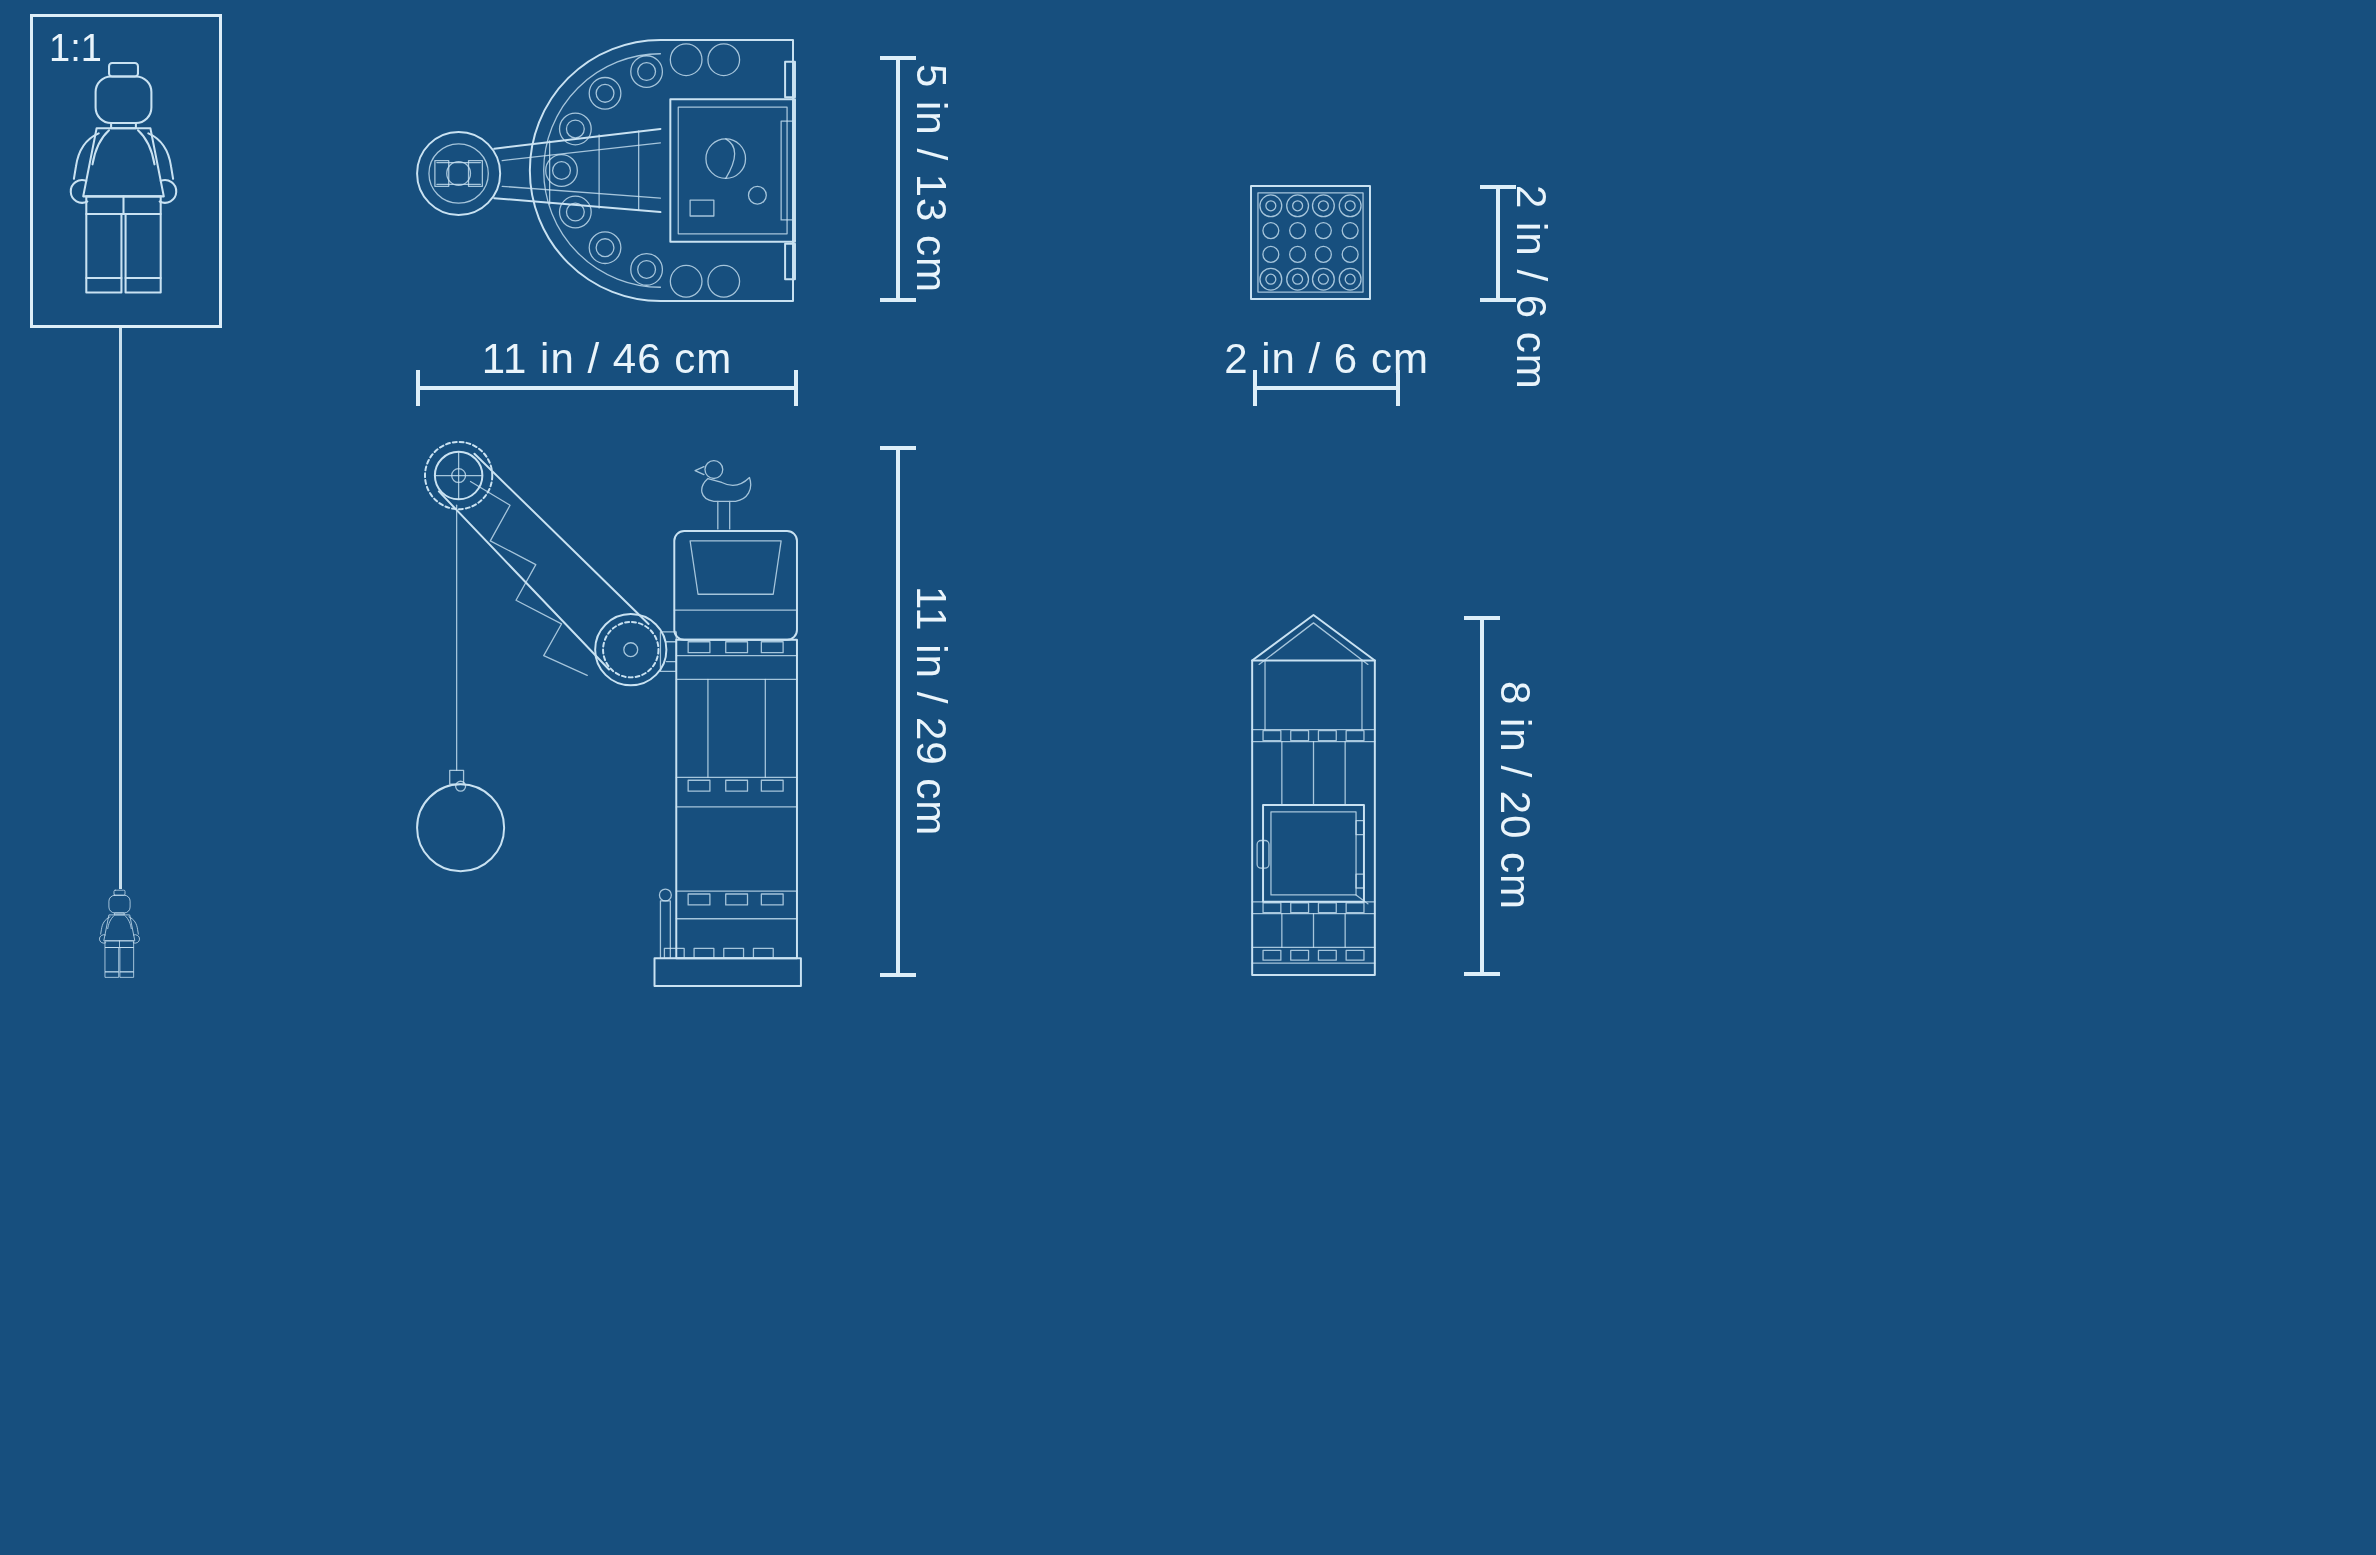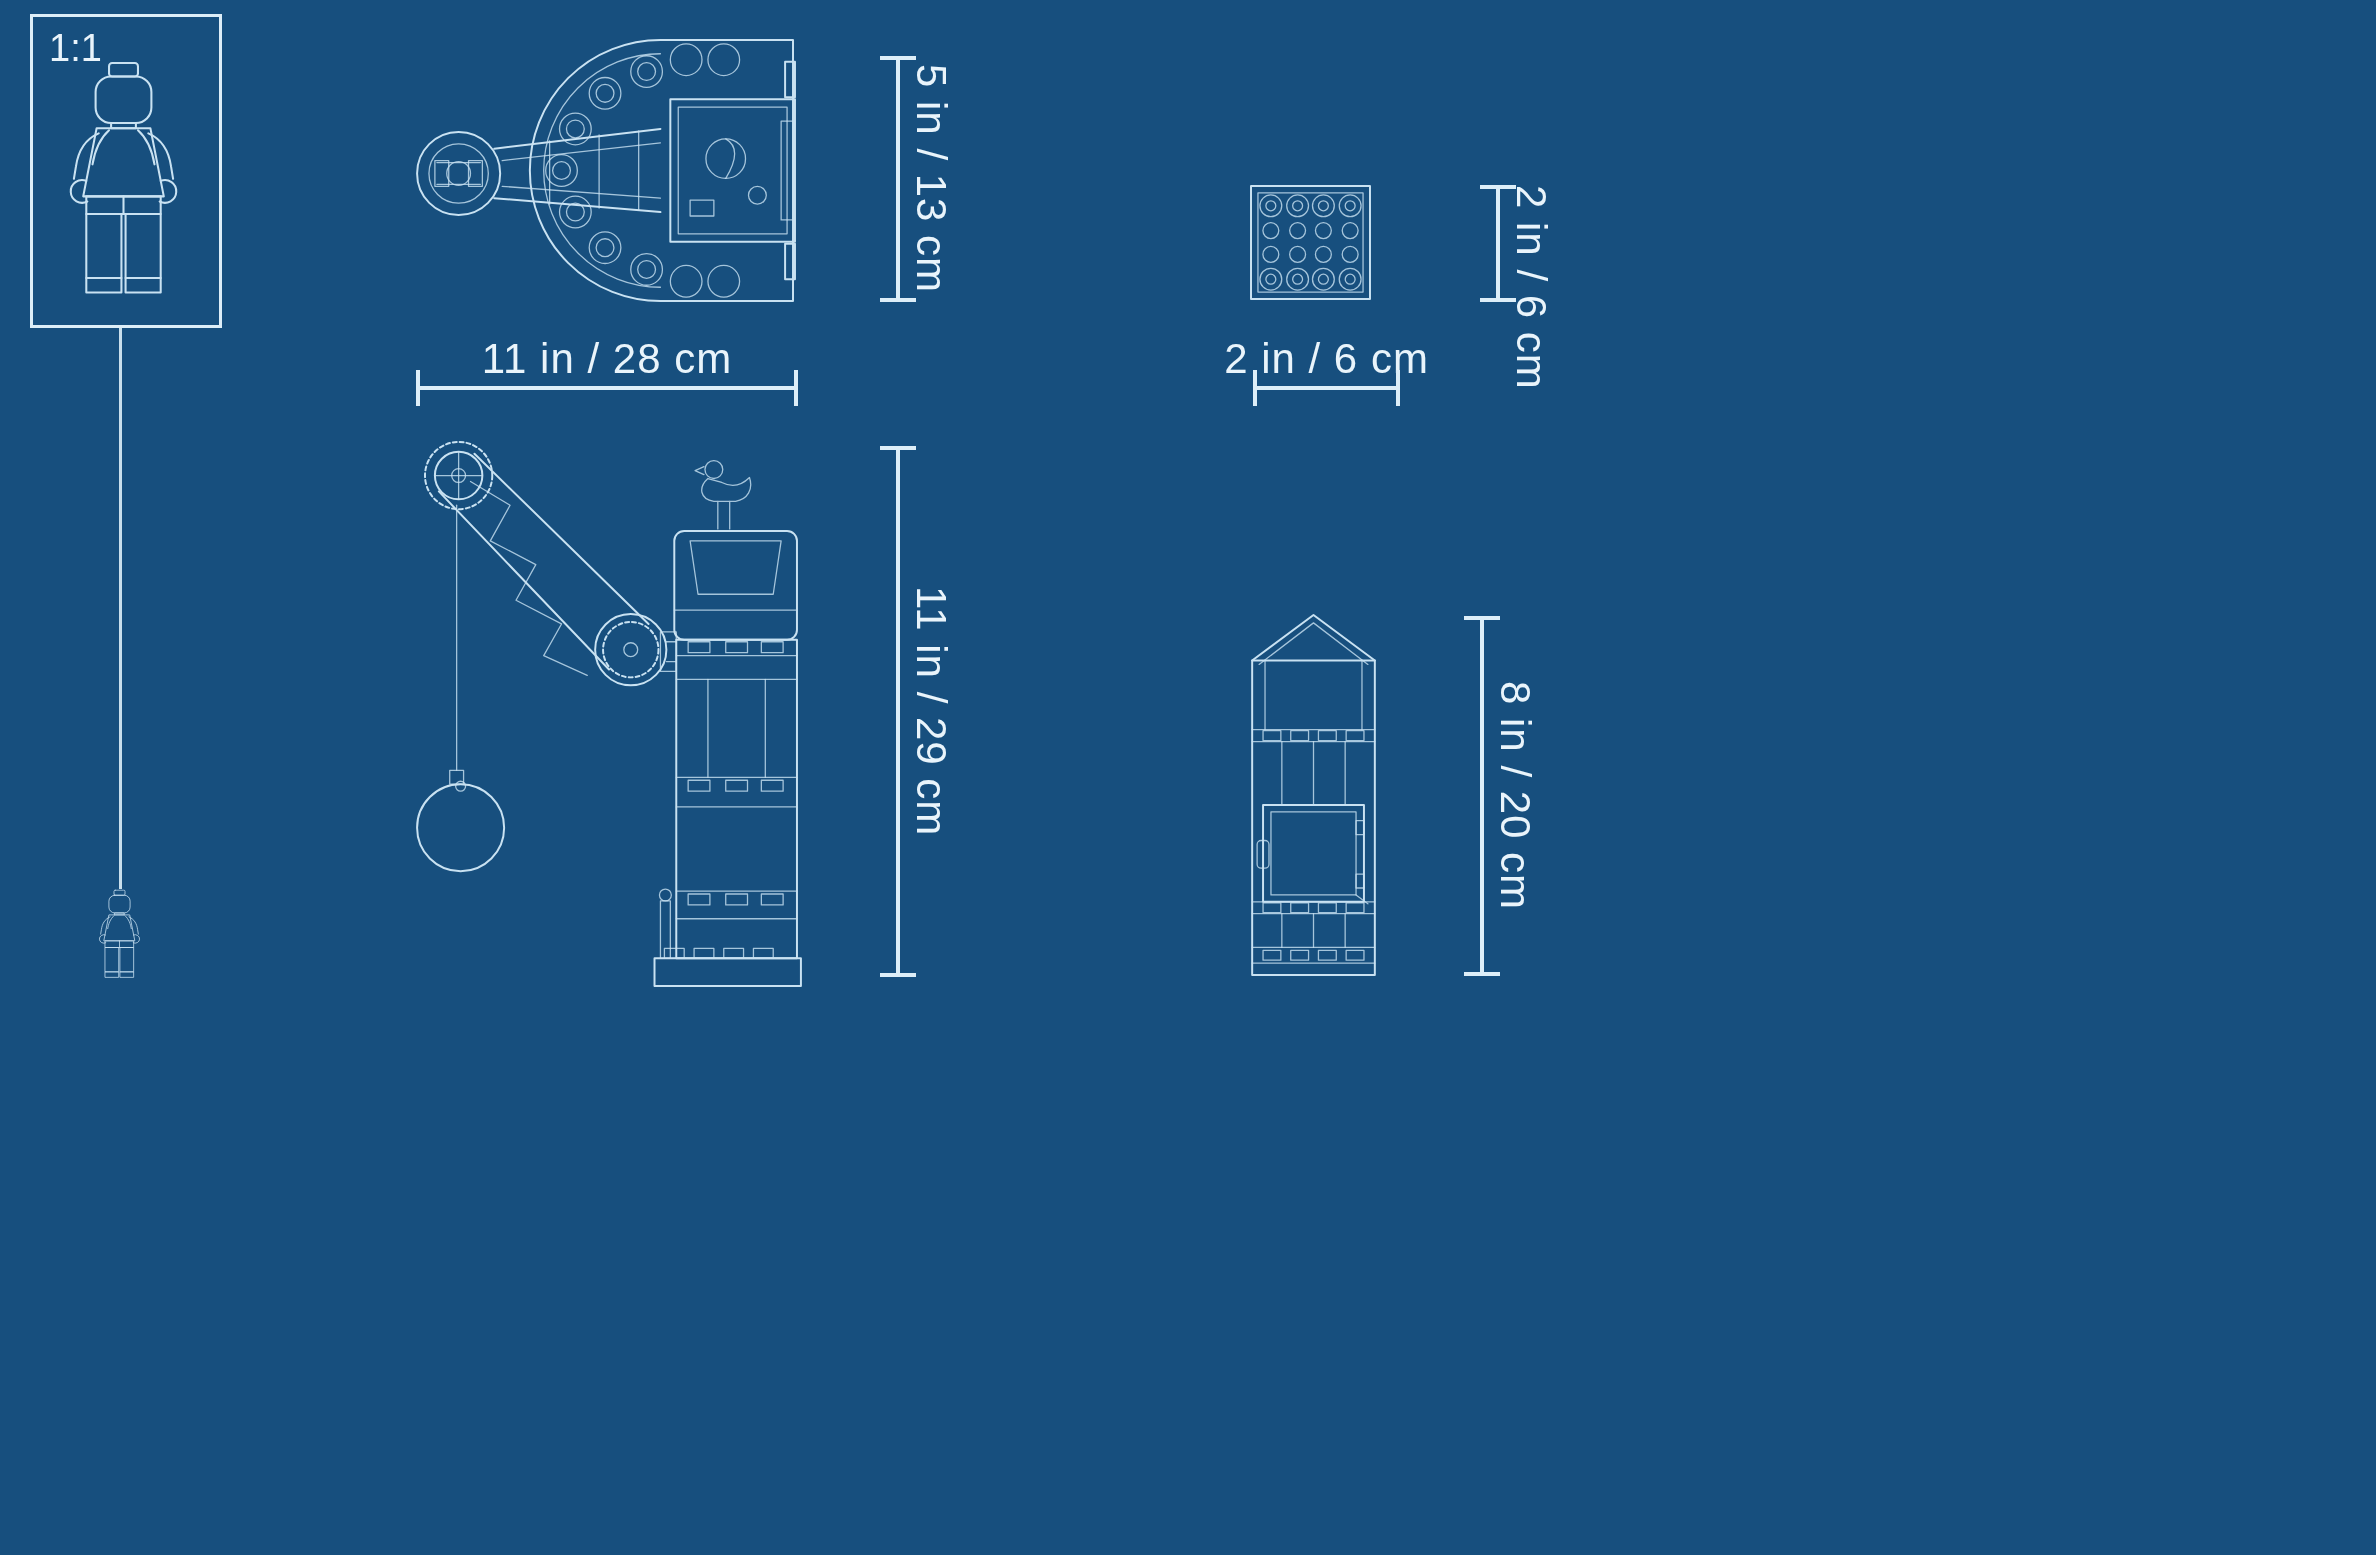--- a/index.html
+++ b/index.html
@@ -147,21 +147,21 @@
   </g>
 </svg>
 
 <div class="abs vdim" style="left:880px; top:56px; height:246px;">
   <div class="cap top"></div>
   <div class="line"></div>
   <div class="cap bottom"></div>
 </div>
 <div class="abs dim-label v-label" style="left:907px; top:56px; height:246px;">5 in / 13 cm</div>
 
-<div class="abs dim-label h-label" style="left:414px; top:335px; width:386px;">11 in / 28 cm</div>
+<div class="abs dim-label h-label" style="left:414px; top:335px; width:386px;">11 in / 46 cm</div>
 <div class="abs hdim" style="left:416px; top:370px; width:382px;">
   <div class="cap left"></div>
   <div class="line"></div>
   <div class="cap right"></div>
 </div>
 
 <svg class="blueprint abs" style="left:411px; top:434px;" width="396" height="554" viewBox="0 0 400 560">
   <g>
     <circle class="teeth" cx="48" cy="42" r="34"></circle>
     <circle cx="48" cy="42" r="24"></circle>

